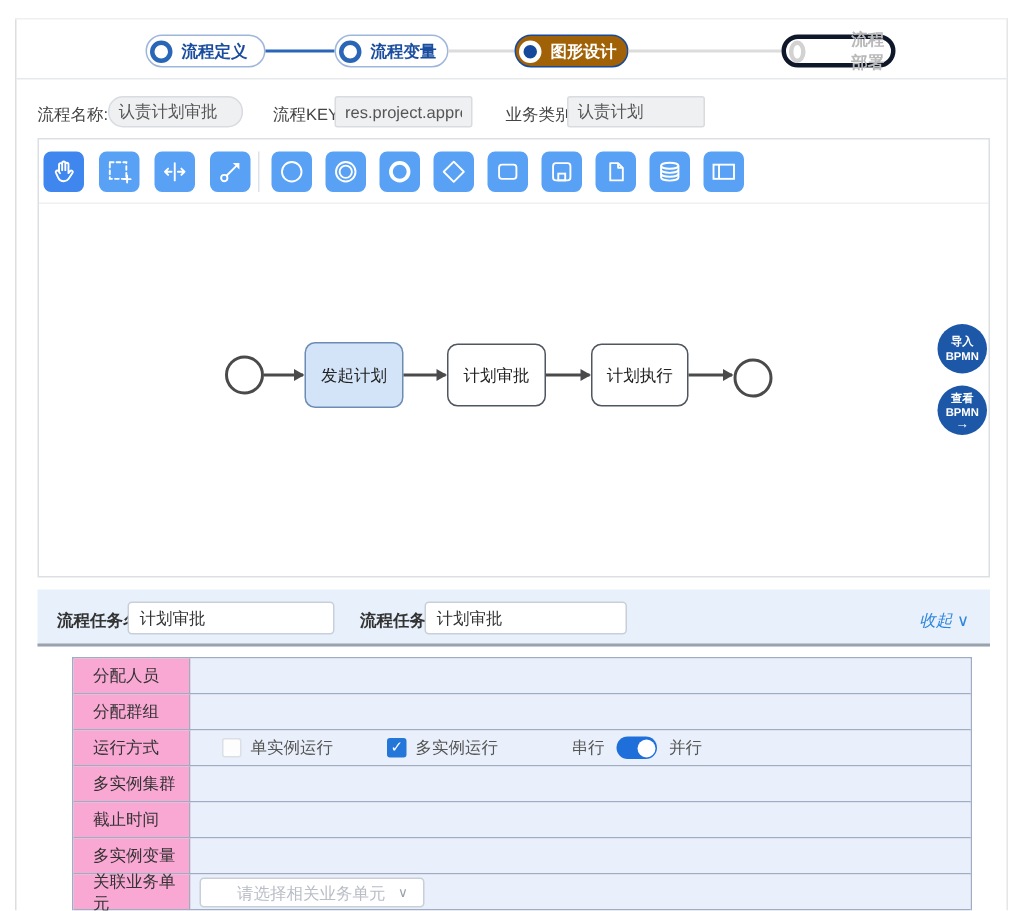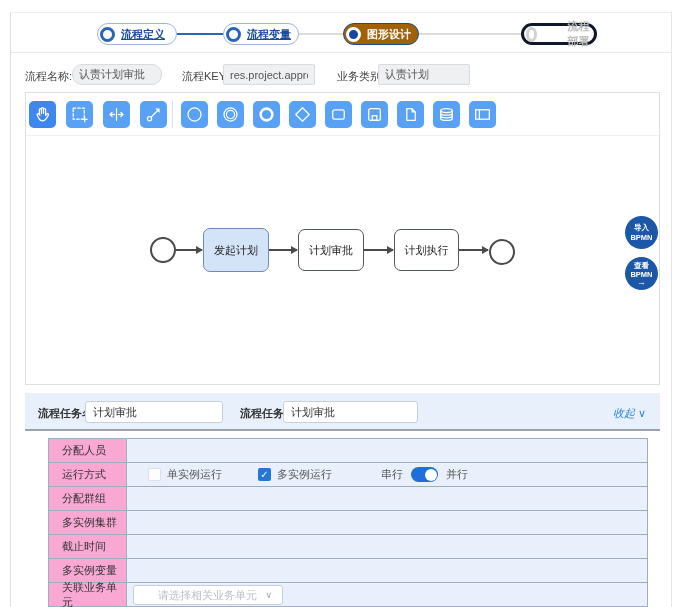--- a/index.html
+++ b/index.html
@@ -8,21 +8,21 @@
 
   
   .edge-left  { position:absolute; left:10px; top:12px; bottom:0; width:1px; background:#dedede; }
   .edge-right { position:absolute; left:671px; top:12px; bottom:0; width:1px; background:#e6e6e6; }
   .edge-top   { position:absolute; left:10px; top:12px; right:8px; height:1px; background:#efefef; }
   .divider    { position:absolute; left:11px; top:52px; right:8px; height:1px; background:#e6e9ec; }
 
   
   .step { position:absolute; top:23px; height:22px; border-radius:11px; display:flex; align-items:center; font-size:11px; font-weight:bold; background:#fff; }
   .step .circ { width:15px; height:15px; border-radius:50%; margin-left:2px; margin-right:6px; background:#fff; }
-  .step.done    { border:1px solid #9fb6dc; color:#1b4d9e;text-decoration:underline; }
+  .step.done    { border:1px solid #9fb6dc; color:#1b4d9e; }
   .step.done .circ { border:3px solid #2a66b8; }
   .step.active  { border:1px solid #16499c; background:#a16207; color:#fff; }
   .step.active .circ { border:3px solid #fff; background:#16499c; }
   .step.pending { border:3px solid #0f172a; color:#b9b9b9;gap:24px; }
   .step.pending .circ { border:3px solid #d2d2d2; }
   .conn { position:absolute; top:33px; height:2px; }
   .conn.blue { background:#2a66b8; }
   .conn.gray { background:#dcdcdc; }
 
   
@@ -219,43 +219,43 @@
   <span class="band-label" style="left:13px;">流程任务名称</span>
   <input class="band-input" style="left: 60px; width: 138px;" value="计划审批">
   <span class="band-label" style="left:215px;">流程任务Key</span>
   <input class="band-input" style="left: 258px; width: 135px;" value="计划审批">
   <span class="collapse"><span>收起</span> <span>∨</span></span>
 </div>
 
 <div class="ttable">
   <div class="trow">
     <div class="tcell-label">分配人员</div>
+    <div class="tcell-value"></div>
+  </div>
+  <div class="trow">
+    <div class="tcell-label">分配群组</div>
     <div class="tcell-value"></div>
   </div>
   <div class="trow">
     <div class="tcell-label">运行方式</div>
     <div class="tcell-value">
       <span class="cb off" style="margin-left:21px;"></span>
       <span class="cb-label">单实例运行</span>
       <span class="cb on" style="margin-left:36px;">
           <span>✓</span>
         </span>
       <span class="cb-label">多实例运行</span>
       <span class="tg-label" style="margin-left:49px;">串行</span>
       <span class="toggle" style="margin-left:8px;">
           <span class="knob"></span>
         </span>
       <span class="tg-label" style="margin-left:8px;">并行</span>
     </div>
   </div>
   <div class="trow">
-    <div class="tcell-label">分配群组</div>
-    <div class="tcell-value"></div>
-  </div>
-  <div class="trow">
     <div class="tcell-label">多实例集群</div>
     <div class="tcell-value"></div>
   </div>
   <div class="trow">
     <div class="tcell-label">截止时间</div>
     <div class="tcell-value"></div>
   </div>
   <div class="trow">
     <div class="tcell-label">多实例变量</div>
     <div class="tcell-value"></div>

